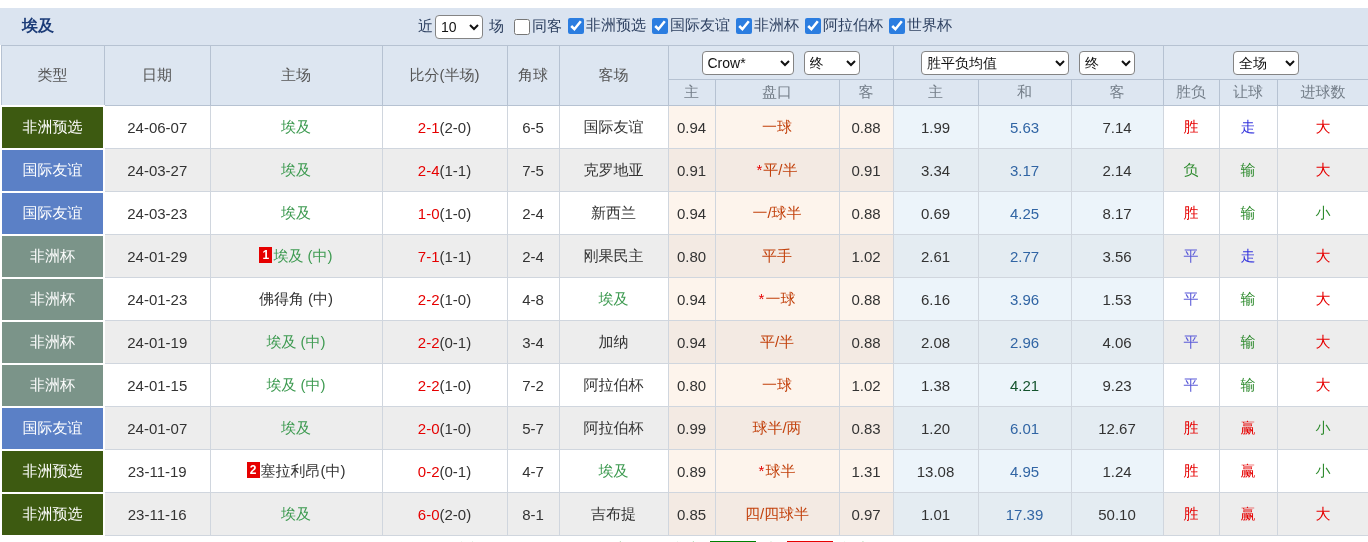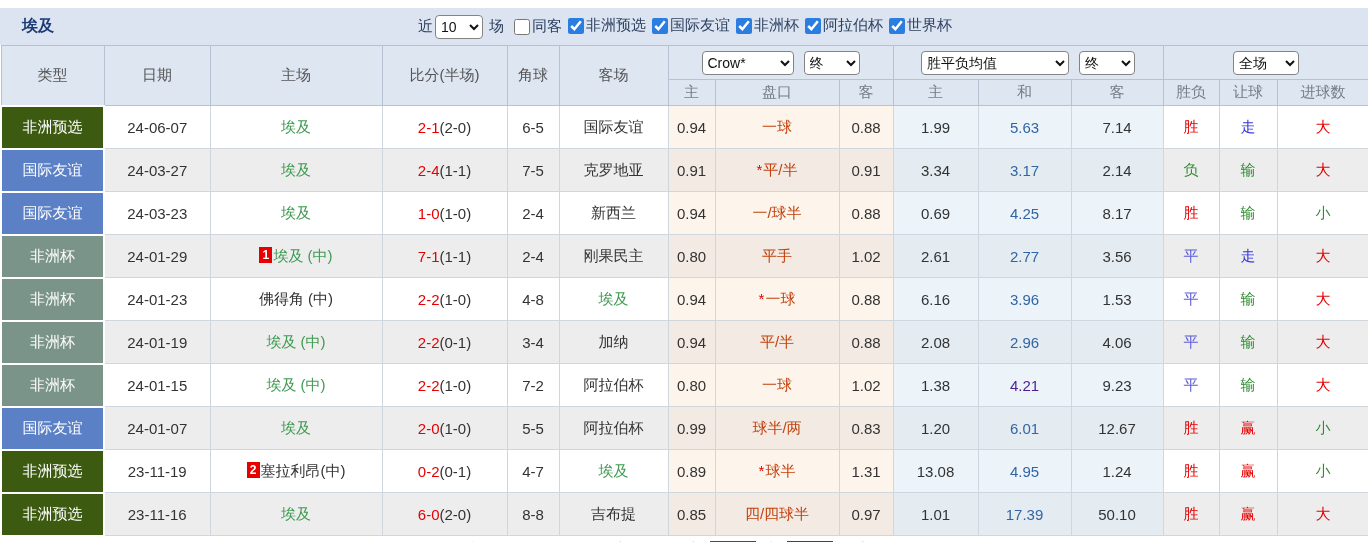--- a/index.html
+++ b/index.html
@@ -63,21 +63,21 @@
   .fs{color:#e60000;}
   .hs{color:#333;}
   .mark{
     display:inline-block;background:#e60000;color:#fff;font-size:12px;font-weight:bold;
     min-width:13px;height:16px;line-height:16px;text-align:center;
     vertical-align:2px;margin-right:1px;
   }
   .line{color:#c2410c;}
   .star{color:#e60000;margin-right:1px;}
   .draw-val{color:#3165a4;}
-  .draw-hl{color:#4c1d95;cursor:pointer;}
+  .draw-hl{color:#14532d;cursor:pointer;}
   .c-r{color:#e60000;}
   .c-g{color:#2e8b2e;}
   .c-b{color:#3232dd;}
   .c-p{color:#5b5bd8;}
   
   .summary{
     height:28px;display:flex;align-items:center;justify-content:center;
     font-size:16px;white-space:pre;
   }
   .sum-g{color:#0c870c;}
@@ -307,21 +307,21 @@
           <td class="eu">9.23</td>
           <td class="c-p">平</td>
           <td class="c-g">输</td>
           <td class="c-r">大</td>
         </tr>
         <tr class="even">
           <td class="type" style="background: rgb(91, 128, 198);">国际友谊</td>
           <td>24-01-07</td>
           <td><span class="eg">埃及</span></td>
           <td><span class="fs">2-0</span><span class="hs">(1-0)</span></td>
-          <td>5-5</td>
+          <td>5-7</td>
           <td><span>阿拉伯杯</span></td>
           <td class="ah">0.99</td>
           <td class="ah"><span class="line">球半/两</span></td>
           <td class="ah">0.83</td>
           <td class="eu">1.20</td>
           <td class="eu"><span class="draw-val">6.01</span></td>
           <td class="eu">12.67</td>
           <td class="c-r">胜</td>
           <td class="c-r">赢</td>
           <td class="c-g">小</td>
@@ -341,21 +341,21 @@
           <td class="eu">1.24</td>
           <td class="c-r">胜</td>
           <td class="c-r">赢</td>
           <td class="c-g">小</td>
         </tr>
         <tr class="even">
           <td class="type" style="background: rgb(61, 90, 17);">非洲预选</td>
           <td>23-11-16</td>
           <td><span class="eg">埃及</span></td>
           <td><span class="fs">6-0</span><span class="hs">(2-0)</span></td>
-          <td>8-8</td>
+          <td>8-1</td>
           <td><span>吉布提</span></td>
           <td class="ah">0.85</td>
           <td class="ah"><span class="line">四/四球半</span></td>
           <td class="ah">0.97</td>
           <td class="eu">1.01</td>
           <td class="eu"><span class="draw-val">17.39</span></td>
           <td class="eu">50.10</td>
           <td class="c-r">胜</td>
           <td class="c-r">赢</td>
           <td class="c-r">大</td>

